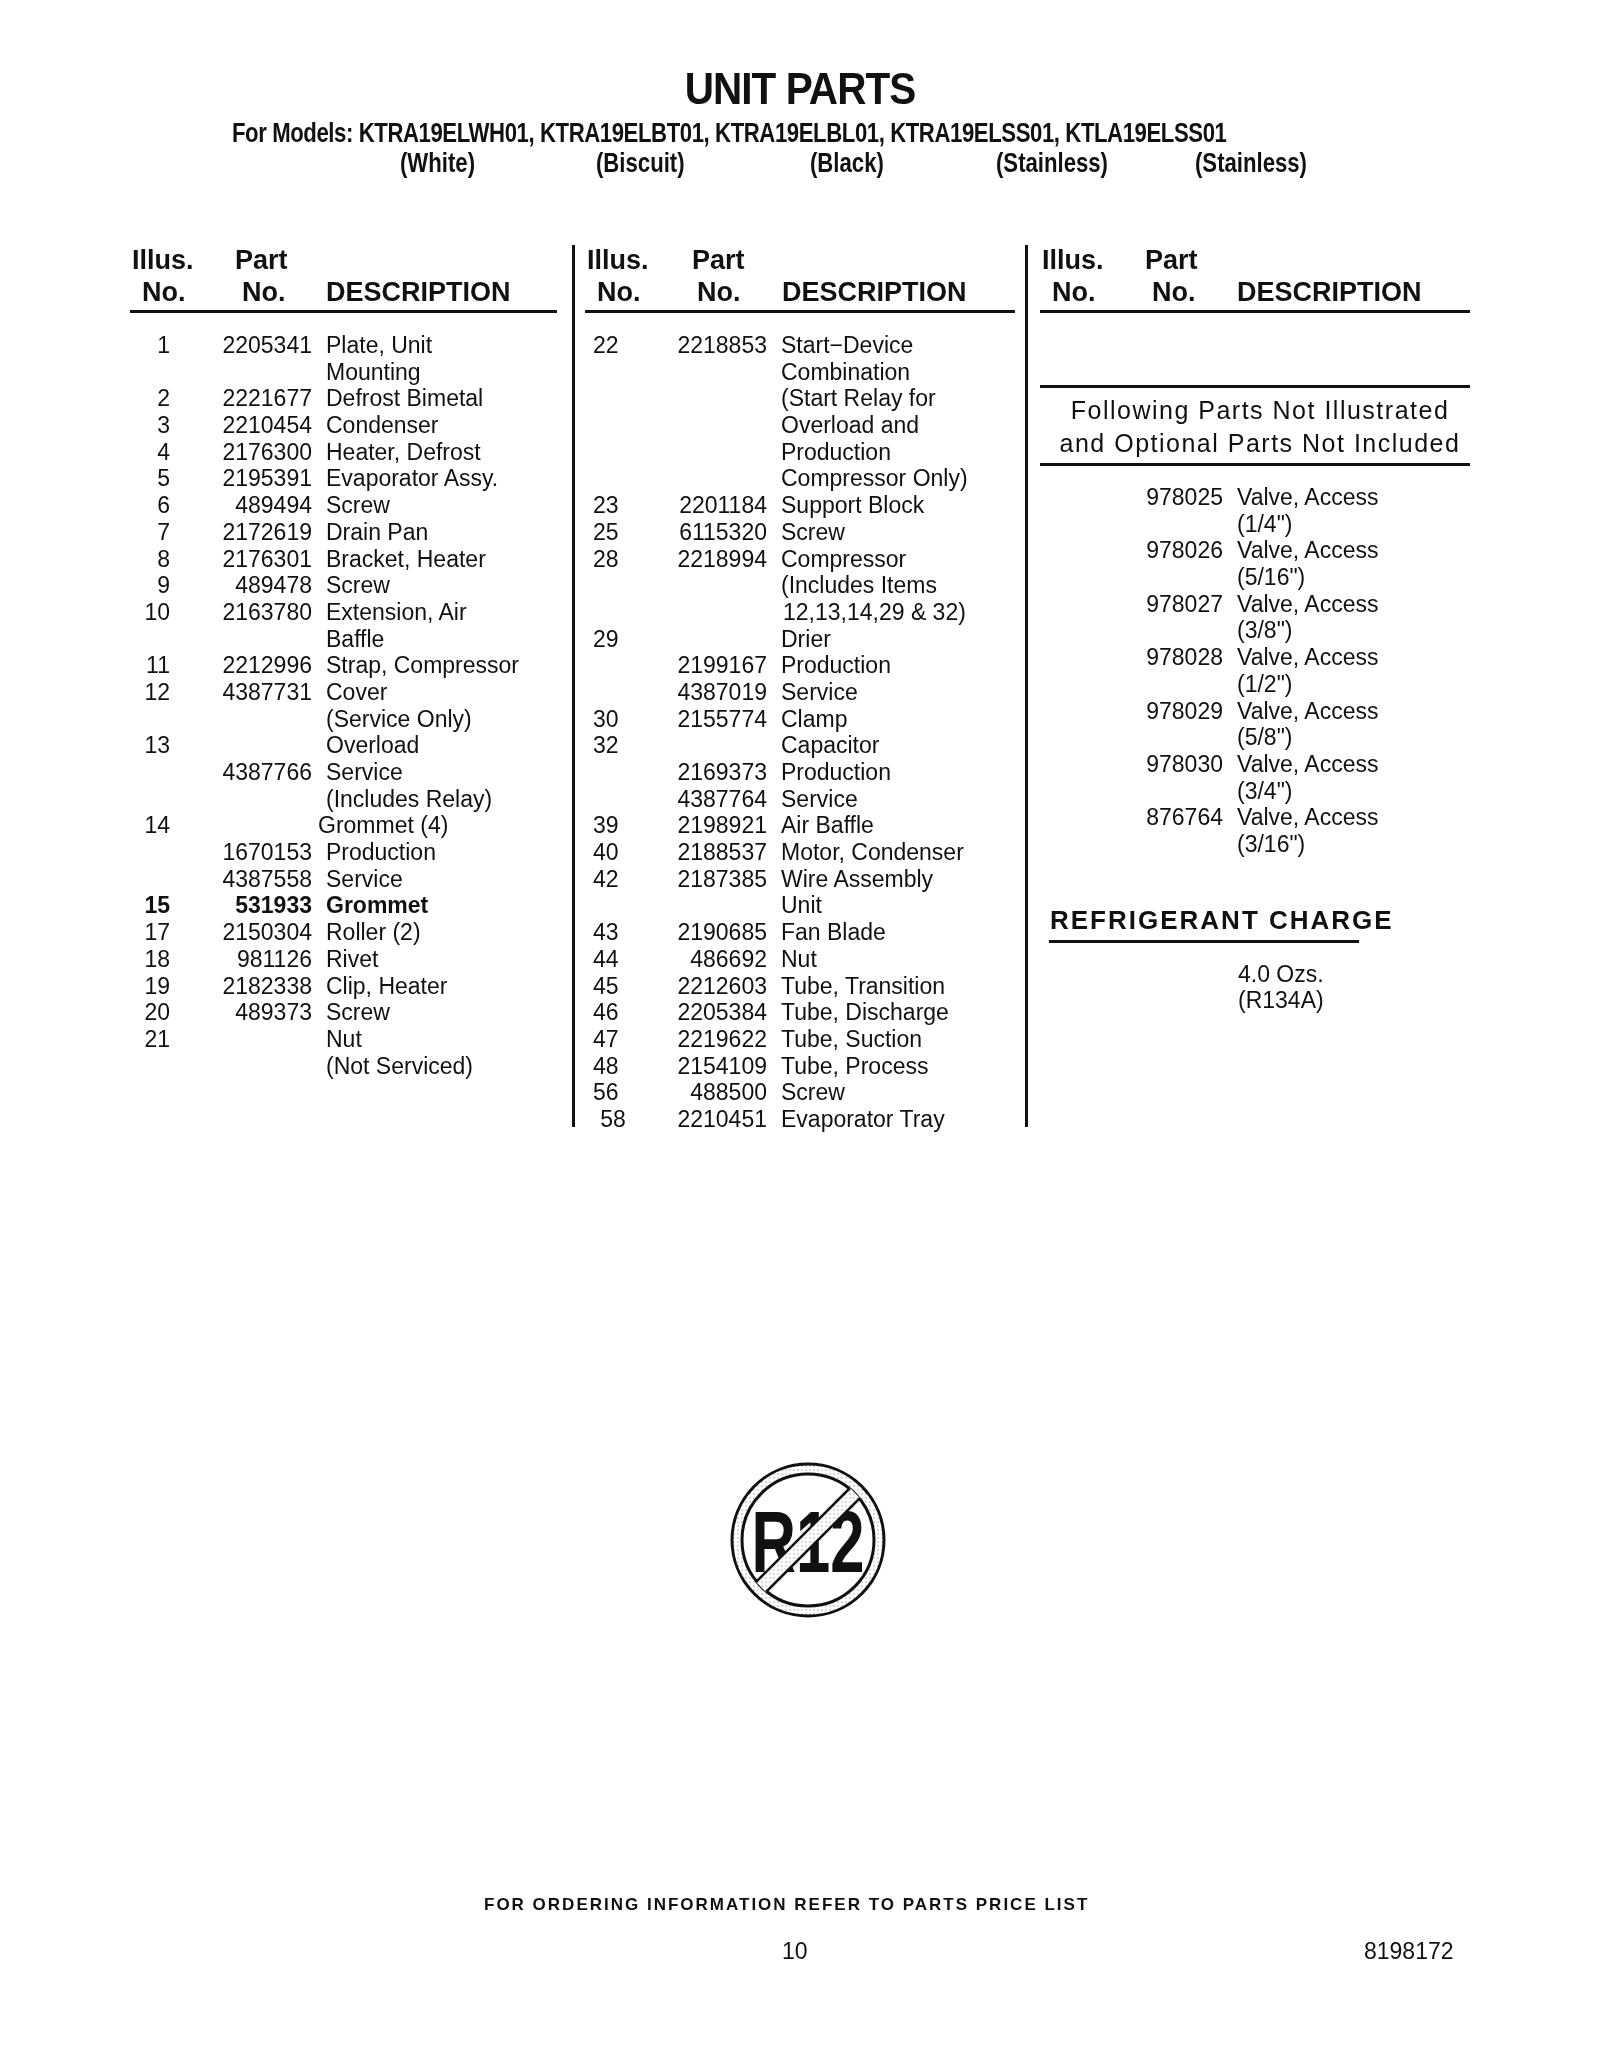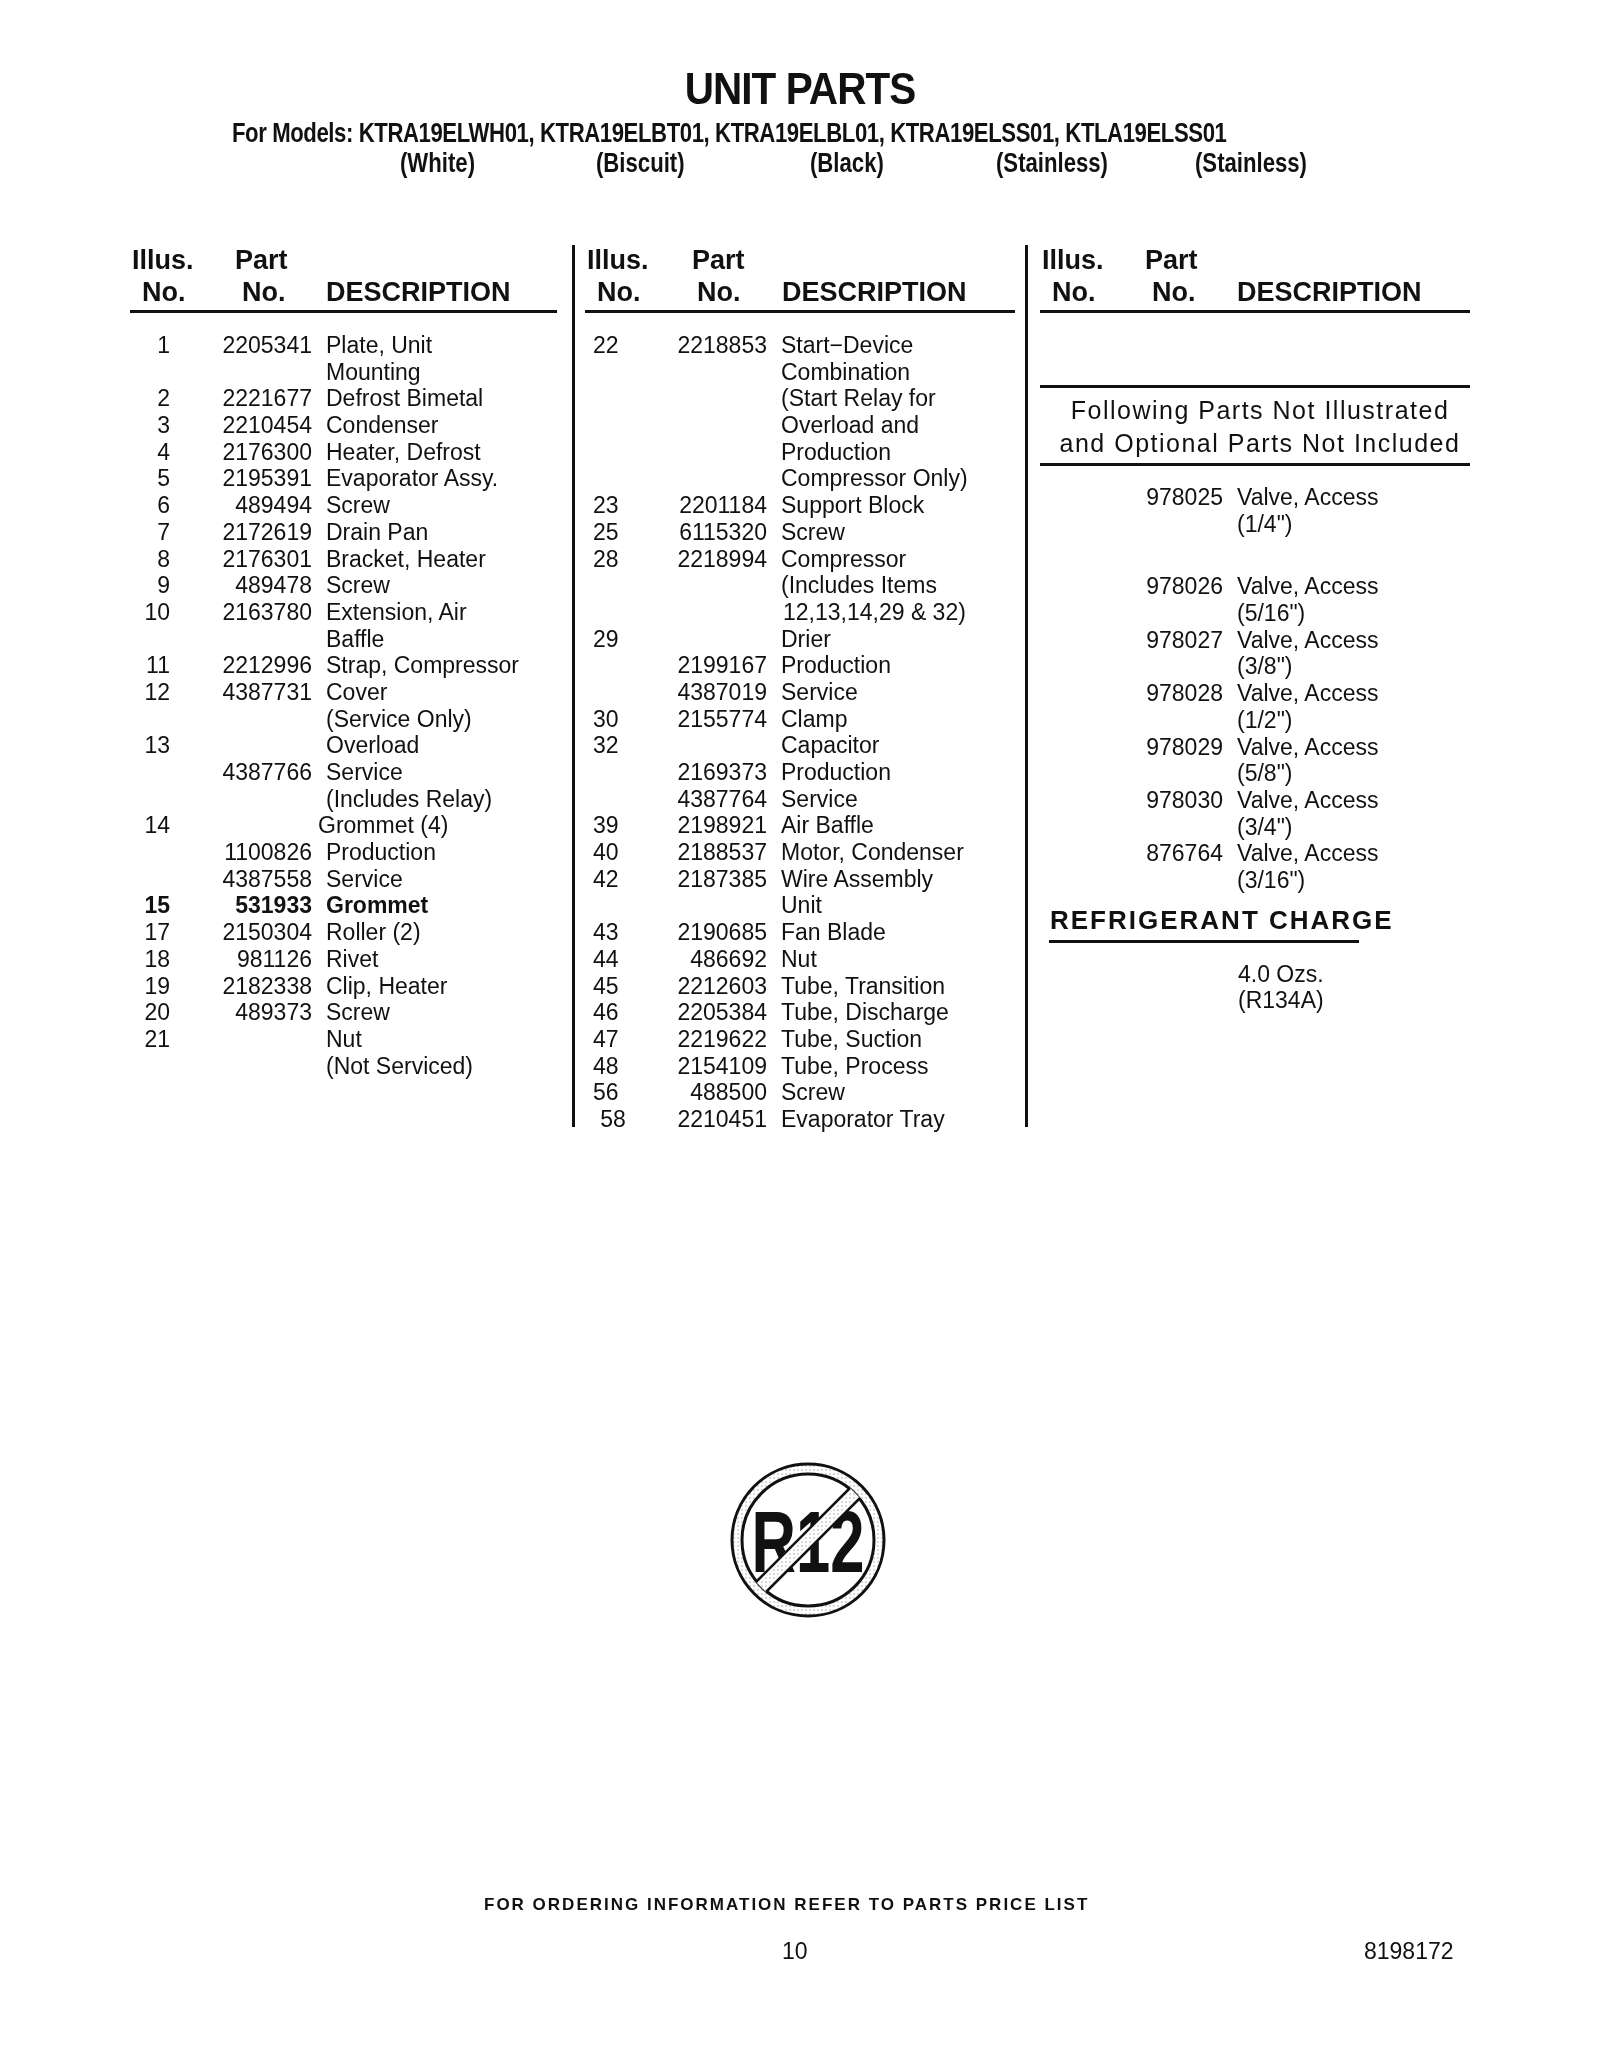--- a/index.html
+++ b/index.html
@@ -164,21 +164,21 @@
       <span class="part" style="left: 60px; width: 122px;"></span>
       <span class="desc" style="left: 196px;">(Includes Relay)</span>
     </div>
     <div class="row" style="height: 26.7px;">
       <span class="illus" style="left: 0px; width: 40px;">14</span>
       <span class="part" style="left: 60px; width: 122px;"></span>
       <span class="desc" style="left: 188px; text-align: center;">Grommet (4)</span>
     </div>
     <div class="row" style="height: 26.7px;">
       <span class="illus" style="left: 0px; width: 40px;"></span>
-      <span class="part" style="left: 60px; width: 122px;">1100826</span>
+      <span class="part" style="left: 60px; width: 122px;">1670153</span>
       <span class="desc" style="left: 196px;">Production</span>
     </div>
     <div class="row" style="height: 26.7px;">
       <span class="illus" style="left: 0px; width: 40px;"></span>
       <span class="part" style="left: 60px; width: 122px;">4387558</span>
       <span class="desc" style="left: 196px;">Service</span>
     </div>
     <div class="row" style="height: 26.7px; font-weight: bold;">
       <span class="illus" style="left: 0px; width: 40px;">15</span>
       <span class="part" style="left: 60px; width: 122px;">531933</span>
@@ -375,21 +375,21 @@
 <div class="rule" style="left:1040px; top:463px; width:430px;"></div>
 <div class="rows" style="left:1040px; top:484px; width:430px;" id="rows-np">
     <div class="row" style="height: 26.7px;">
       <span class="part" style="left: 60px; width: 123px;">978025</span>
       <span class="desc" style="left: 197px;">Valve, Access</span>
     </div>
     <div class="row" style="height: 26.7px;">
       <span class="part" style="left: 60px; width: 123px;"></span>
       <span class="desc" style="left: 197px;">(1/4")</span>
     </div>
-    <div class="row" style="height: 26.7px; margin-top: 36px;">
+    <div class="row" style="height: 26.7px;">
       <span class="part" style="left: 60px; width: 123px;">978026</span>
       <span class="desc" style="left: 197px;">Valve, Access</span>
     </div>
     <div class="row" style="height: 26.7px;">
       <span class="part" style="left: 60px; width: 123px;"></span>
       <span class="desc" style="left: 197px;">(5/16")</span>
     </div>
     <div class="row" style="height: 26.7px;">
       <span class="part" style="left: 60px; width: 123px;">978027</span>
       <span class="desc" style="left: 197px;">Valve, Access</span>

